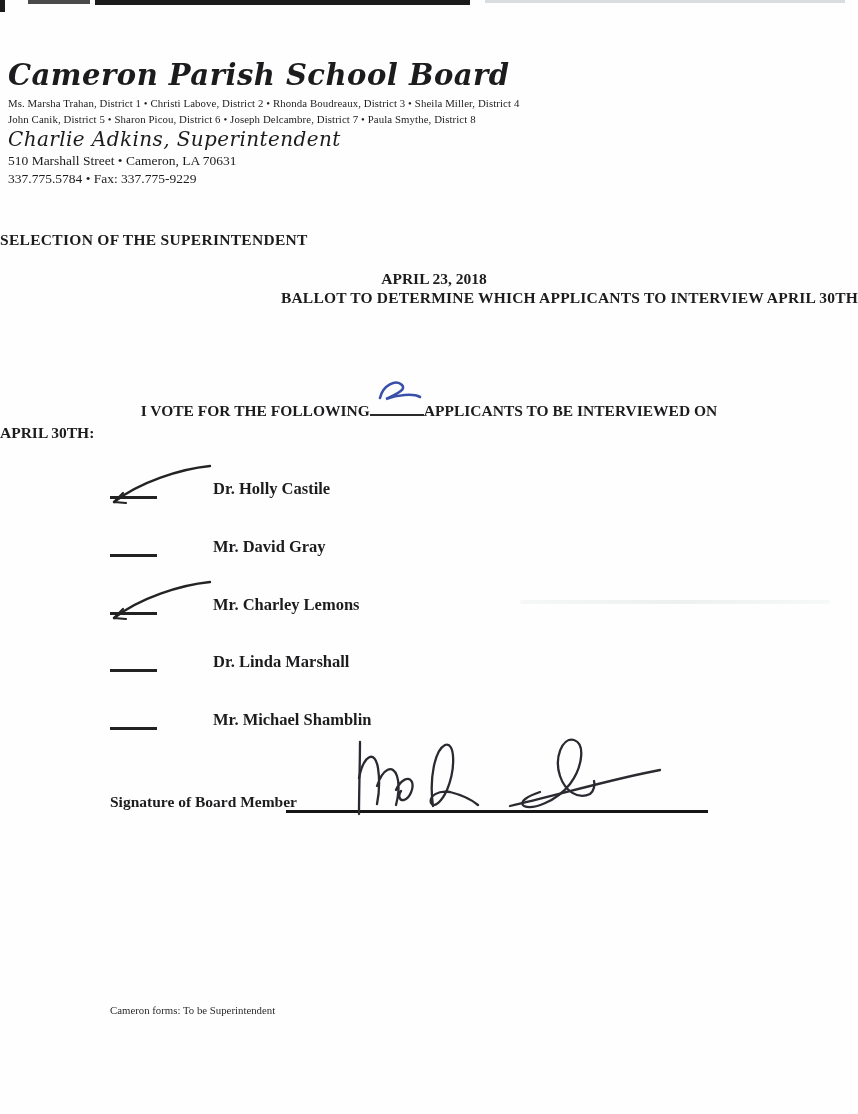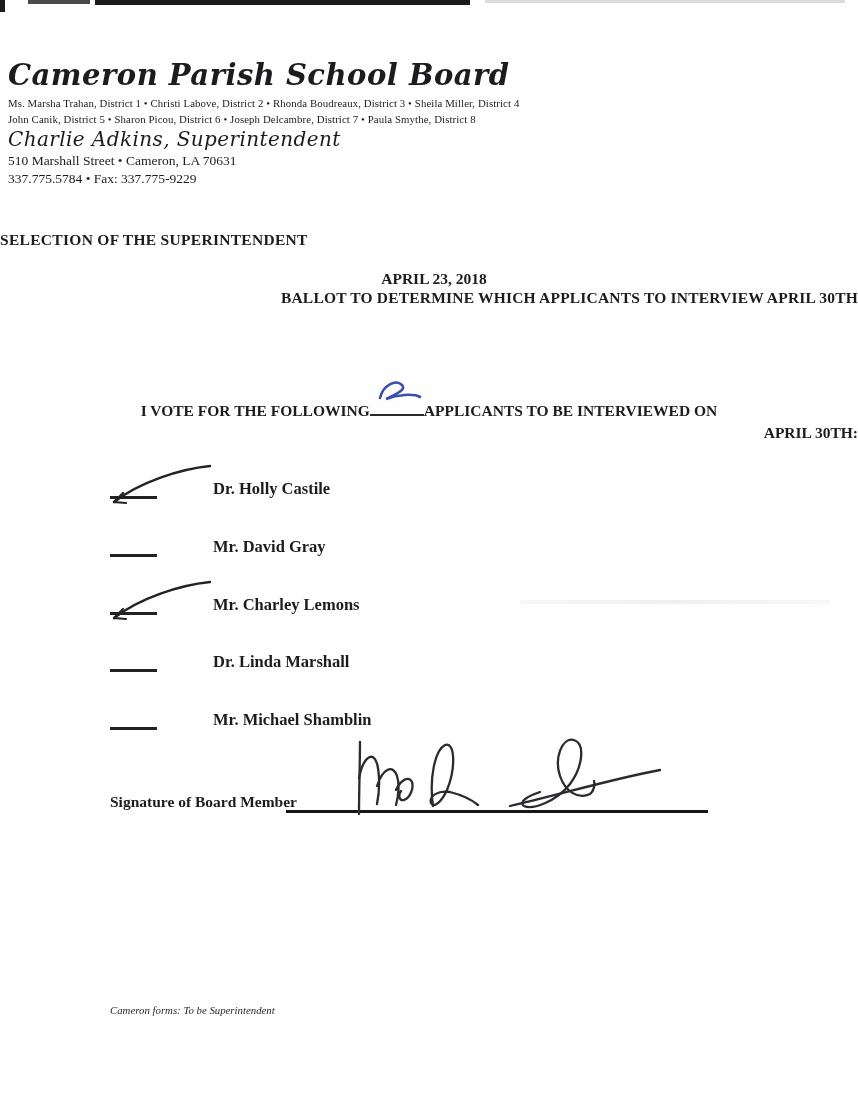--- a/index.html
+++ b/index.html
@@ -30,36 +30,36 @@
   .date-line { position:absolute; top:270px; left:0; width:100%; text-align:center;
     font-weight:700; font-size:15.5px;padding-left:10px; }
   .subtitle  { position:absolute; top:289px; left:0; width:100%; text-align:right;
     font-weight:700; font-size:15.5px; letter-spacing:0.2px; }
   
   .vote-line1 { position:absolute; top:402px; left:0; width:100%; text-align:center;
     font-weight:700; font-size:15.5px; white-space:nowrap; }
   .vote-blank { display:inline-block; position:relative; width:54px; height:14px;
     border-bottom:2.6px solid #2a2a2c; vertical-align:baseline; }
   .vote-blank svg { position:absolute; left:3px; top:-24px; }
-  .vote-line2 { position:absolute; top:424px; left:0; width:100%; text-align:right;
-    font-weight:700; font-size:15.5px;padding-left:36px; }
+  .vote-line2 { position:absolute; top:424px; left:0; width:100%; text-align:left;
+    font-weight:700; font-size:15.5px; }
   
   .candidate-row { position:absolute; left:110px; height:40px; }
   .blank-line { position:absolute; left:0; top:20px; width:47px; height:0;
     border-bottom:3px solid #222; }
   .cand-name { position:absolute; left:103px; top:3px; font-weight:700; font-size:16.5px;
     white-space:nowrap; }
   .check { position:absolute; left:-6px; top:-14px; }
   
   .sig-label { position:absolute; left:110px; top:793px; font-weight:700; font-size:15.5px; }
   .sig-line { position:absolute; left:286px; top:784px; width:422px; height:29px;
     border-bottom:3px solid #161616; }
   .sig-svg { position:absolute; left:330px; top:728px; }
   
-  .footer { position:absolute; left:110px; top:1004px; font-size:10.8px; color:#2b2b2e;font-style:italic; }
+  .footer { position:absolute; left:110px; top:1004px; font-size:10.8px; color:#2b2b2e; }
   
   .smudge { position:absolute; left:520px; top:600px; width:310px; height:4px;
     background:linear-gradient(90deg,#f6f7f7,#eef0f0,#f7f8f8); border-radius:2px; }
 </style>
 </head>
 <body>
 
 <div class="page">
 
   <div class="artifact" style="left:0;top:0;width:5px;height:12px;"></div>

